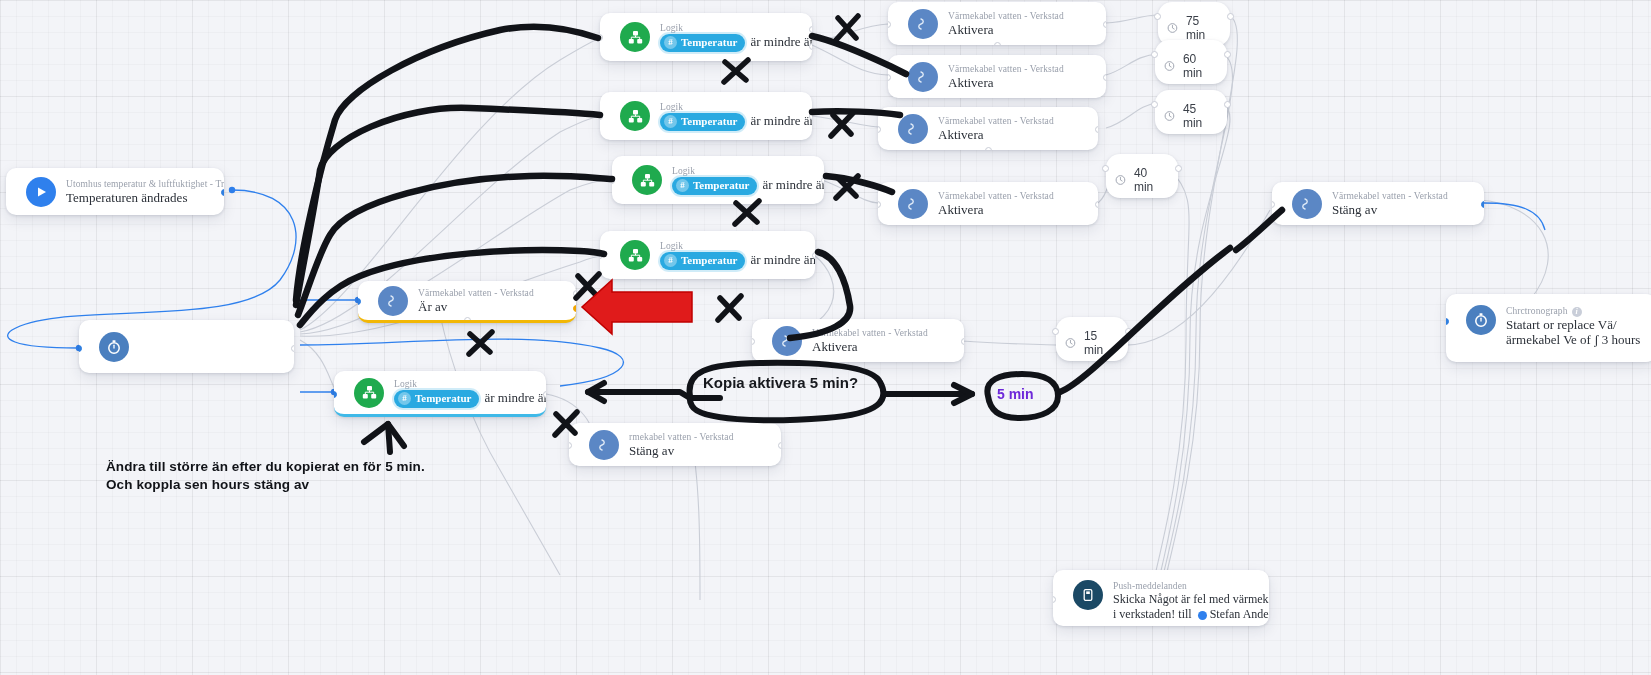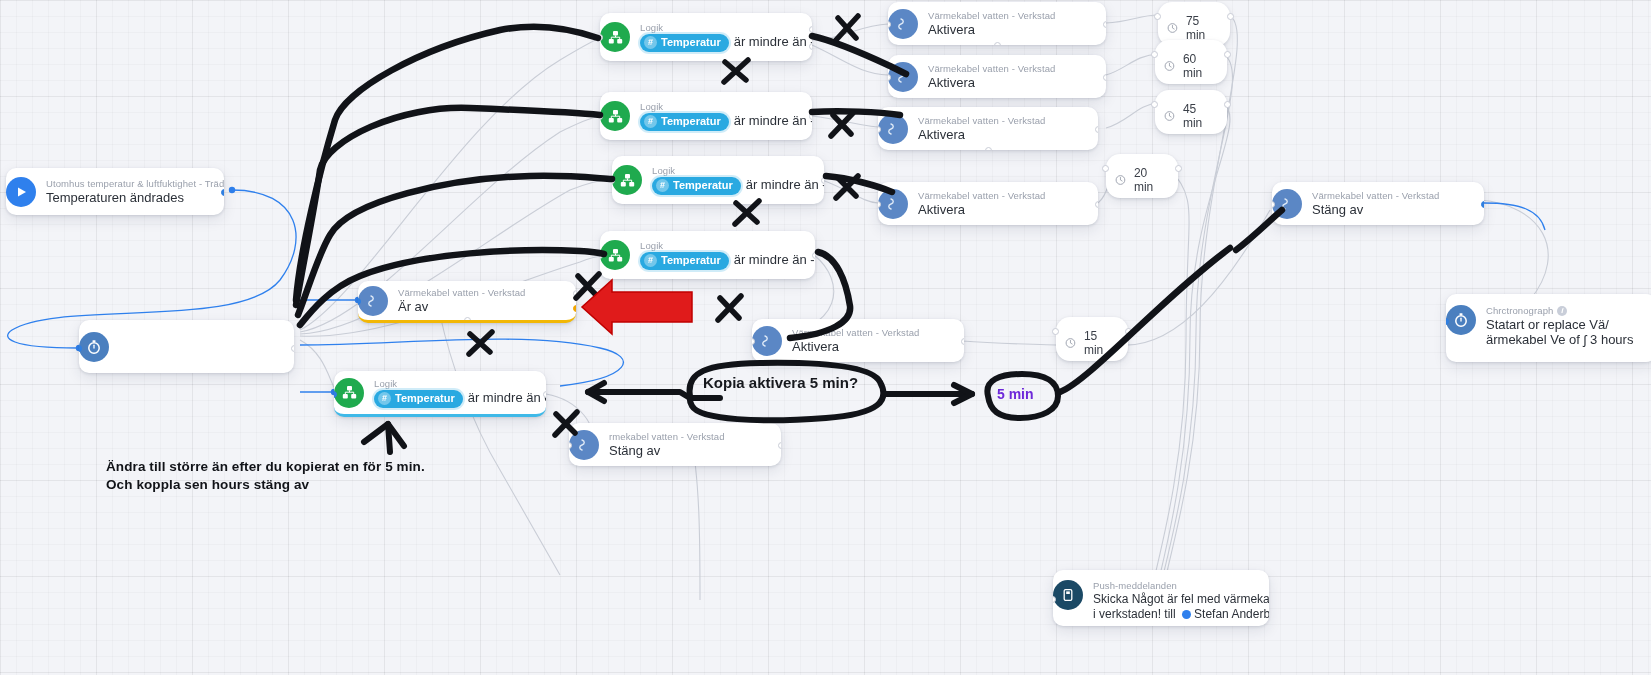--- a/index.html
+++ b/index.html
@@ -23,23 +23,24 @@
   #wires{position:absolute;inset:0;pointer-events:none;}
   #ink{position:absolute;inset:0;pointer-events:none;}
 
   
   .node{
     position:absolute;
     background:#ffffff;
     border-radius:10px;
     box-shadow:0 1px 3px rgba(30,40,70,.14),0 5px 14px rgba(30,40,70,.10);
     display:flex;align-items:center;
-    padding:9px 13px 9px 0;
+    padding:9px 13px 9px 20px;
     box-sizing:border-box;
     overflow:hidden;
+    font-family:Liberation Serif, serif;
   }
   .node .avatar{
     width:30px;height:30px;border-radius:50%;
     flex:0 0 30px;margin-right:10px;
     display:flex;align-items:center;justify-content:center;
     color:#fff;
   }
   .node .avatar svg{display:block;}
   .node .txt{min-width:0;}
   .node .sub{
@@ -491,21 +492,21 @@
     </svg>
   <span>45 min</span>
   <span class="port left" style="top:11px;"></span>
   <span class="port right" style="top:11px;"></span>
 </div>
 <div class="pill" style="left:1106px;top:154px;width:72px;">
   <svg class="clock" width="14" height="14" viewBox="0 0 14 14">
       <circle cx="7" cy="7" r="5.6" fill="none" stroke="#9aa0ac" stroke-width="1.2"></circle>
       <path d="M7,3.6 L7,7 L9.2,8.3" stroke="#9aa0ac" stroke-width="1.1" fill="none" stroke-linecap="round"></path>
     </svg>
-  <span>20 min</span>
+  <span>40 min</span>
   <span class="port left" style="top:11px;"></span>
   <span class="port right" style="top:11px;"></span>
 </div>
 <div class="pill" style="left:1056px;top:317px;width:72px;">
   <svg class="clock" width="14" height="14" viewBox="0 0 14 14">
       <circle cx="7" cy="7" r="5.6" fill="none" stroke="#9aa0ac" stroke-width="1.2"></circle>
       <path d="M7,3.6 L7,7 L9.2,8.3" stroke="#9aa0ac" stroke-width="1.1" fill="none" stroke-linecap="round"></path>
     </svg>
   <span>15 min</span>
   <span class="port left" style="top:11px;"></span>

